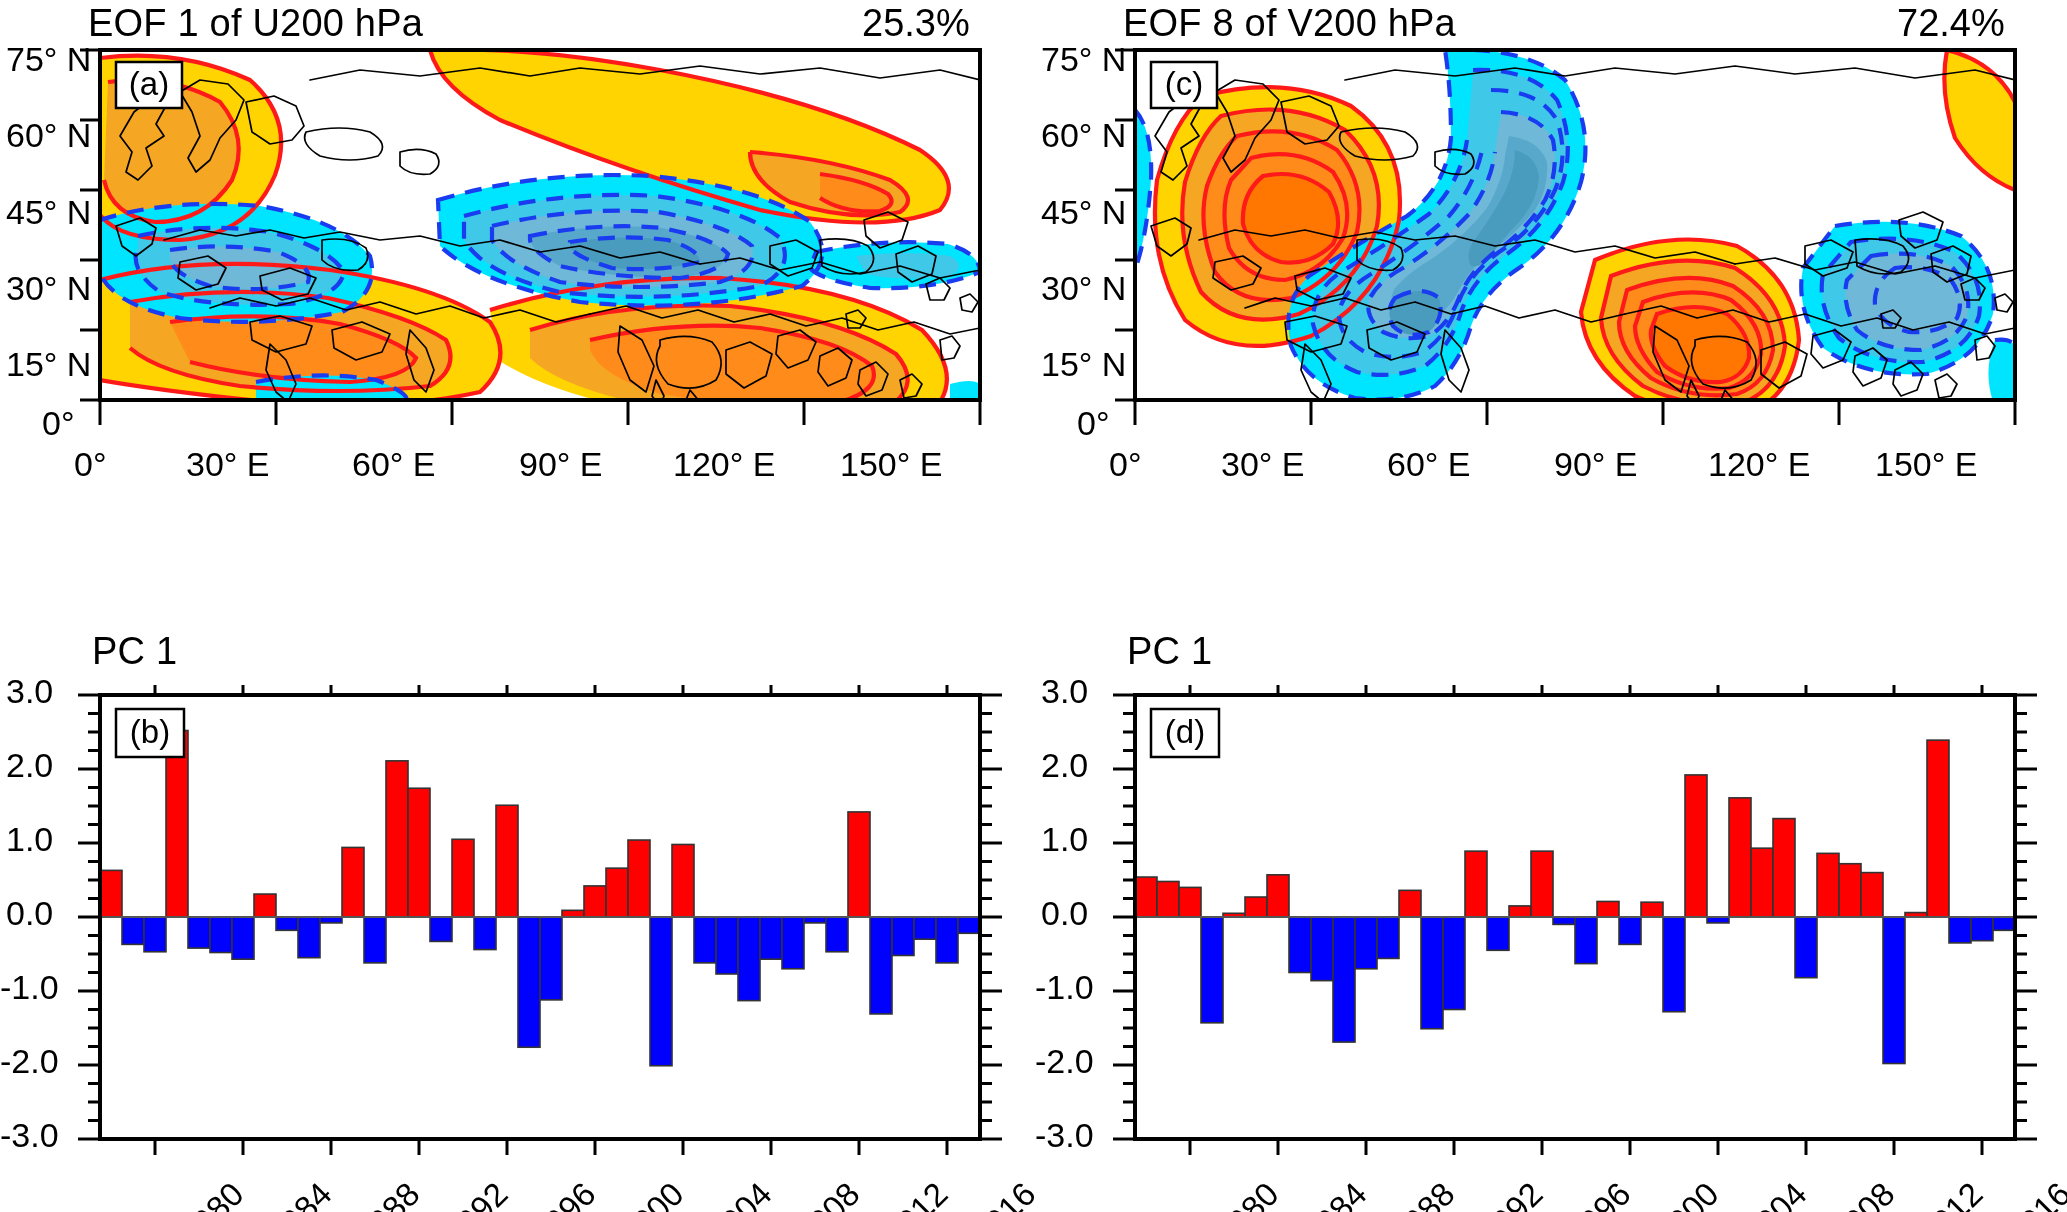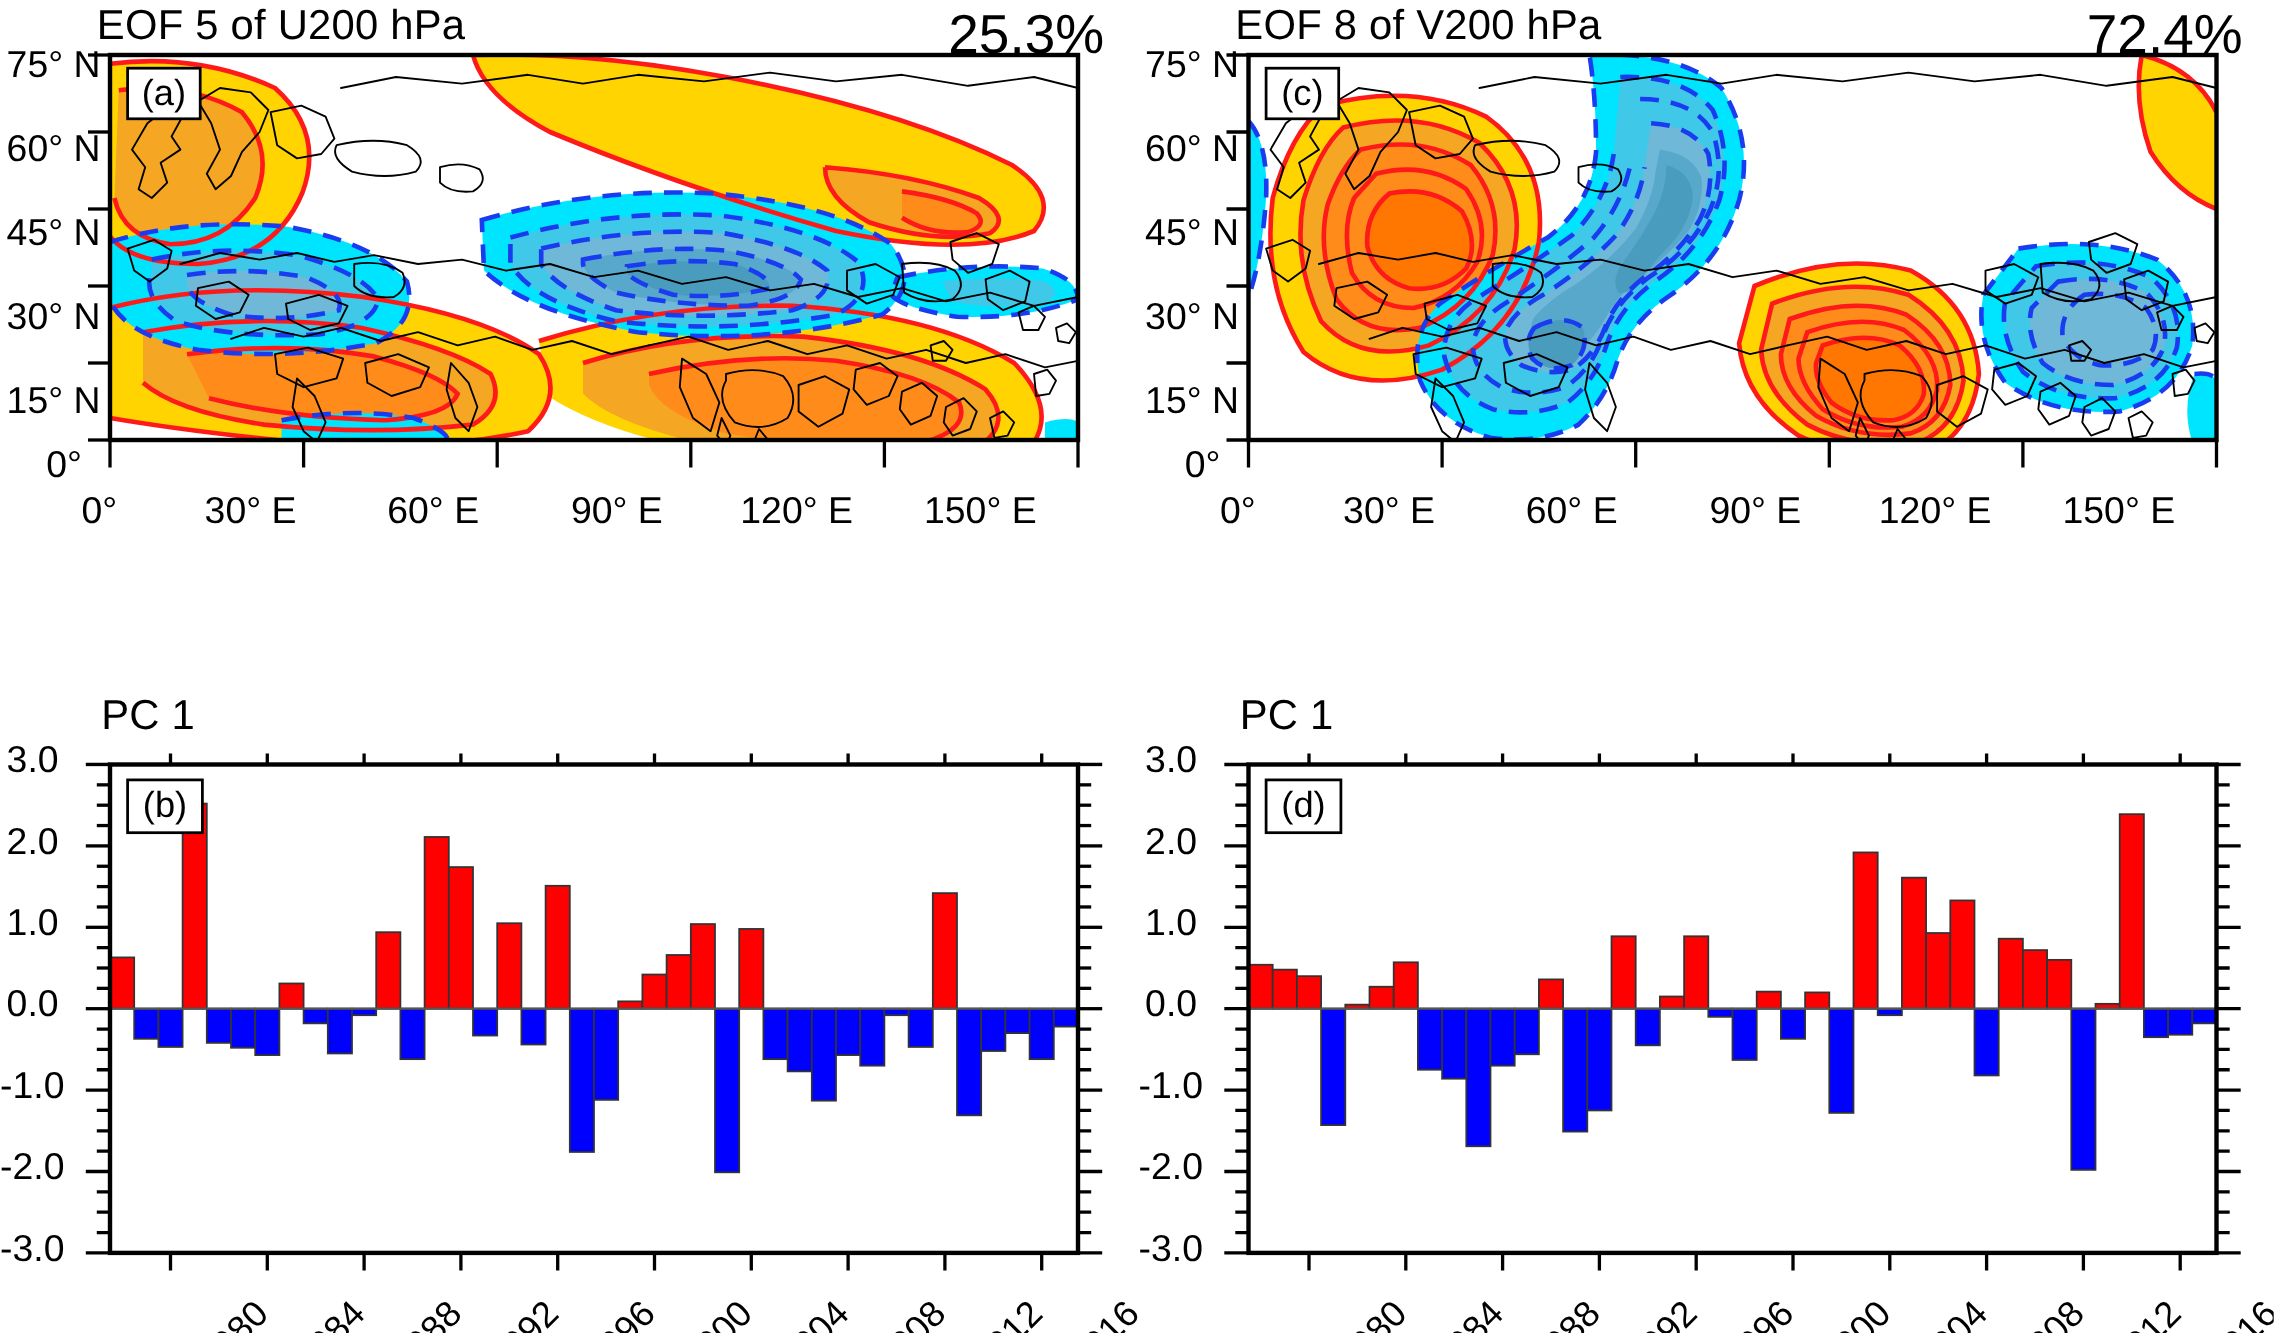--- a/index.html
+++ b/index.html
@@ -1,41 +1,41 @@
 <!DOCTYPE html>
 <html><head>
 <meta charset="utf-8">
 <style>
   html,body{margin:0;padding:0;background:#ffffff;}
   body{width:2067px;height:1212px;font-family:"Liberation Sans",sans-serif;color:#000;overflow:hidden;}
   .figure{position:relative;width:2067px;height:1212px;}
   .panel{position:absolute;}
   .ttl{font-size:38px;letter-spacing:.2px;white-space:nowrap;}
-  .pct{font-size:50px;white-space:nowrap;}
+  .pct{font-size:38px;white-space:nowrap;}
   .axlab{font-size:34px;white-space:nowrap;}
   .yearlab{font-size:33px;white-space:nowrap;transform-origin:100% 0;transform:rotate(-45deg);}
   svg{display:block;}
   .tick{stroke:#000;stroke-width:3;}
   .frame{fill:none;stroke:#000;stroke-width:4;}
   .coast{fill:none;stroke:#000;stroke-width:1.7;stroke-linejoin:round;stroke-linecap:round;}
   .cpos{fill:none;stroke:#ff1a1a;stroke-width:4.2;}
   .cneg{fill:none;stroke:#1a3cf0;stroke-width:4.2;stroke-dasharray:17 11;stroke-linecap:butt;}
   .barpos{fill:#ff0000;stroke:#333;stroke-width:1.6;}
   .barneg{fill:#0000ff;stroke:#333;stroke-width:1.6;}
   .zeroline{stroke:#555;stroke-width:2;}
   .plab{font-size:33px;}
   .plabbox{fill:#fff;stroke:#000;stroke-width:2.5;}
 </style>
 </head>
 <body>
 
 <div class="figure">
 
   <div class="panel" style="left:0;top:0;width:1030px;height:640px;">
-    <div class="ttl" style="position:absolute;left:88px;top:2px;">EOF 5 of U200 hPa</div>
+    <div class="ttl" style="position:absolute;left:88px;top:2px;">EOF 1 of U200 hPa</div>
     <div class="pct" style="position:absolute;left:862px;top:2px;">25.3%</div>
 
     <div class="axlab" style="position:absolute;left:6px;top:40px;">75° N</div>
     <div class="axlab" style="position:absolute;left:6px;top:116px;">60° N</div>
     <div class="axlab" style="position:absolute;left:6px;top:193px;">45° N</div>
     <div class="axlab" style="position:absolute;left:6px;top:269px;">30° N</div>
     <div class="axlab" style="position:absolute;left:6px;top:345px;">15° N</div>
     <div class="axlab" style="position:absolute;left:42px;top:404px;">0°</div>
 
     <div class="axlab" style="position:absolute;left:74px;top:445px;">0°</div>

